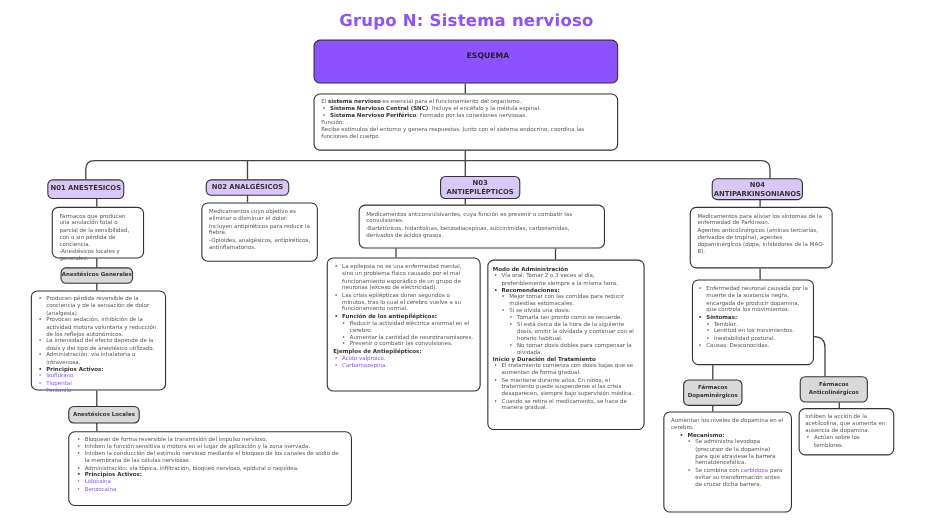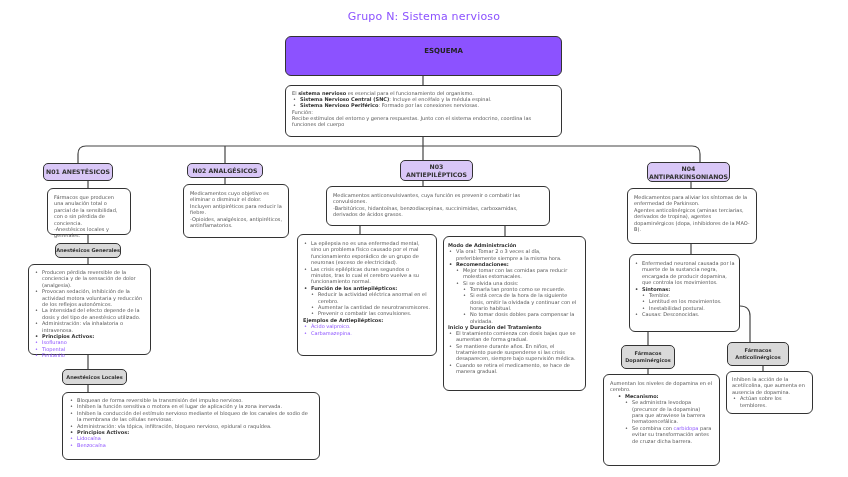--- a/index.html
+++ b/index.html
@@ -1,19 +1,19 @@
 <!DOCTYPE html>
 <html><head>
 <meta charset="utf-8">
 <style>
   * { box-sizing: border-box; margin: 0; padding: 0; }
   html, body { width: 848px; height: 477px; background: #ffffff; overflow: hidden; }
   body { position: relative; font-family: "DejaVu Sans", sans-serif; color: #444; }
   .abs { position: absolute; }
-  #title { left: 0; width: 848px; top: 10px; text-align: center; font-size: 11px; font-weight: normal; color: #8c52ff; letter-spacing: 0.2px; }
+  #title { left: 0; width: 848px; top: 10px; text-align: center; font-size: 15px; font-weight: bold; color: #8c52ff; letter-spacing: 0.2px; }
   .header-box { left: 285px; top: 36px; width: 277px; height: 40px; background: #8c52ff; border: 1.5px solid #333; border-radius: 6px; text-align: center; color: #222; font-weight: bold; font-size: 7px; line-height: 10px; padding-top: 9px; padding-left: 40px; }
   .box { background: #fff; border: 1.5px solid #333; border-radius: 6px; font-size: 5.2px; line-height: 6.6px; color: #555; padding: 5px 6px; }
   .cat { background: #d9c7f7; border: 1.5px solid #333; border-radius: 5px; font-size: 6.2px; font-weight: bold; color: #333; text-align: center; line-height: 8px; }
   .sub { background: #d9d9d9; border: 1.5px solid #333; border-radius: 5px; font-size: 5px; font-weight: bold; color: #333; text-align: center; line-height: 7px; }
   ul { list-style: none; }
   li { position: relative; padding-left: 8px; }
   li::before { content: "•"; position: absolute; left: 1px; top: 0; color: #444; }
   li.l2 { padding-left: 15px; }
   li.l2::before { left: 8px; }
   li.l3 { padding-left: 22px; }

